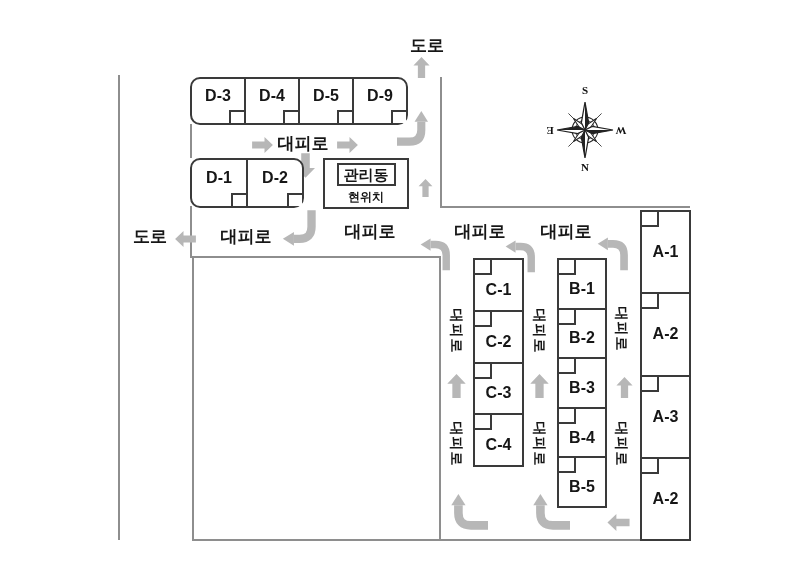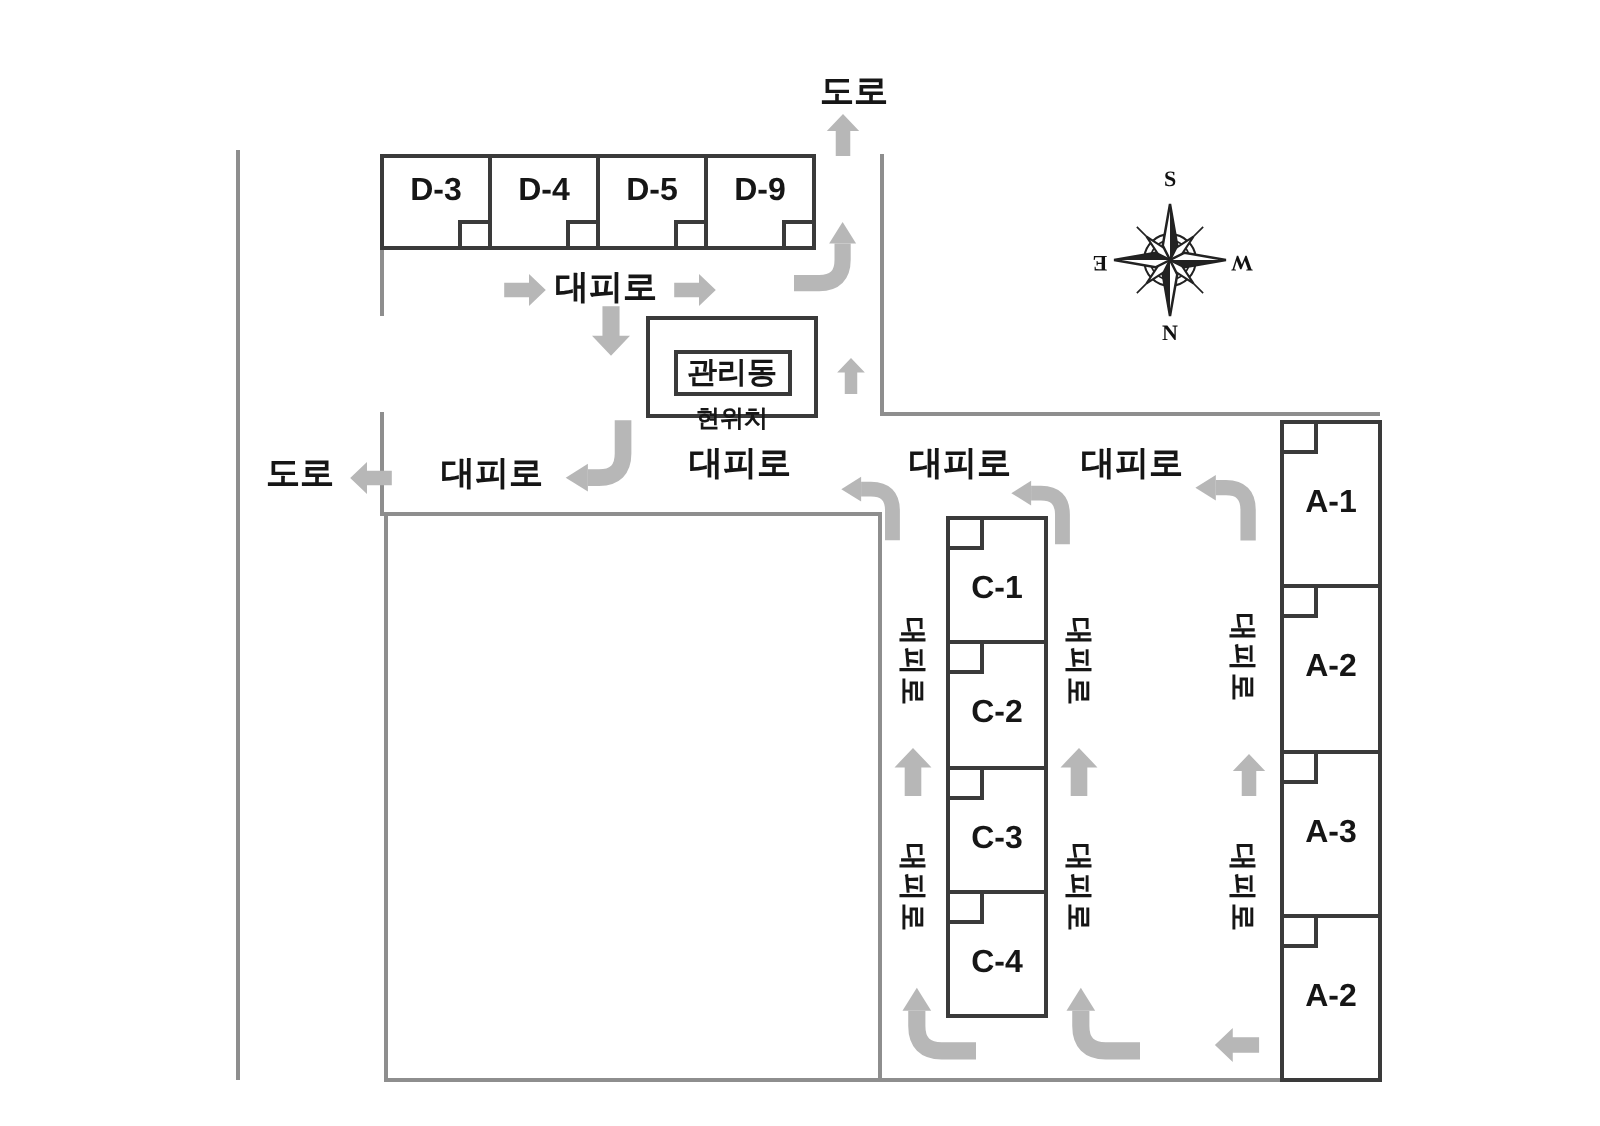--- a/index.html
+++ b/index.html
@@ -11,35 +11,35 @@
     font-family:"Liberation Sans","DejaVu Sans",sans-serif;color:var(--text);padding-left:33px;
   }
   .line{position:absolute;background:var(--wall);}
   .lbl{position:absolute;font-weight:bold;font-size:17px;line-height:20px;text-align:center;white-space:nowrap;color:var(--text);}
   .vlbl{
     position:absolute;width:56px;height:18px;line-height:18px;text-align:center;
     font-weight:bold;font-size:14px;letter-spacing:1px;color:var(--text);
     transform:rotate(90deg);transform-origin:center center;white-space:nowrap;
   }
   .row,.col{position:absolute;border:2px solid var(--unit);display:flex;background:#fff;box-sizing:border-box;}
-  .row{flex-direction:row;}
+  .row{flex-direction:row;border-radius:10px;}
   .col{flex-direction:column;}
   .gray-box{position:absolute;border:2px solid var(--wall);background:#fff;box-sizing:border-box;}
   .cell{flex:1;position:relative;display:flex;align-items:center;justify-content:center;
         font-size:16px;font-weight:600;color:var(--text);box-sizing:border-box;}
   .row .cell + .cell{border-left:2px solid var(--unit);}
   .col .cell + .cell{border-top:2px solid var(--unit);}
   .cell.pb .u-label{margin-bottom:10px;}
   .cell.pt .u-label{margin-top:10px;}
   .sq{position:absolute;background:#fff;border:2px solid var(--unit);box-sizing:border-box;}
   .sq.br{right:0;bottom:0;width:15px;height:13px;border-right:none;border-bottom:none;}
   .sq.tl{left:0;top:0;width:17px;height:15px;border-left:none;border-top:none;}
   .mgmt{position:absolute;border:2px solid var(--unit);background:#fff;box-sizing:border-box;
         display:flex;flex-direction:column;align-items:center;}
-  .mgmt-inner{border:2px solid var(--unit);margin-top:15px;padding:0 5px;font-size:15px;font-weight:bold;line-height:19px;}
+  .mgmt-inner{border:2px solid var(--unit);margin-top:3px;padding:0 5px;font-size:15px;font-weight:bold;line-height:19px;}
   .mgmt-cur{font-size:12px;font-weight:bold;line-height:19px;margin-top:2px;}
   .icon{position:absolute;display:block;}
   .cletter{position:absolute;font-family:"Liberation Serif","DejaVu Serif",serif;
            font-size:11px;font-weight:bold;text-align:center;color:#111;}
   .rot180{transform:rotate(180deg);}
 </style>
 </head>
 <body>
 
 <div class="plan">
@@ -118,20 +118,30 @@
       <use href="#arrRight"></use>
     </svg>
   <div class="lbl" style="left:271px;top:134px;width:64px">대피로</div>
   <svg class="icon" style="left:336px;top:137px" width="23" height="16">
       <use href="#arrRight"></use>
     </svg>
   <svg class="icon" style="left:296px;top:153px" width="19" height="25">
       <use href="#arrDown"></use>
     </svg>
 
+  <div class="row" style="left:190px;top:158px;width:114px;height:50px">
+    <div class="cell pb">
+        <span class="u-label">D-1</span>
+        <span class="sq br"></span>
+      </div>
+    <div class="cell pb">
+        <span class="u-label">D-2</span>
+        <span class="sq br"></span>
+      </div>
+  </div>
 
   <div class="mgmt" style="left:323px;top:158px;width:86px;height:51px">
     <span class="mgmt-inner">관리동</span>
     <span class="mgmt-cur">현위치</span>
   </div>
 
   <div class="lbl" style="left:126px;top:227px;width:48px">도로</div>
   <svg class="icon" style="left:174px;top:231px" width="23" height="16">
       <use href="#arrLeft"></use>
     </svg>
@@ -147,39 +157,61 @@
   <svg class="icon" style="left:504px;top:235px" width="33" height="38">
       <use href="#curveSW"></use>
     </svg>
   <div class="lbl" style="left:534px;top:222px;width:64px">대피로</div>
   <svg class="icon" style="left:596px;top:230px" width="34" height="43">
       <use href="#curveSW"></use>
     </svg>
 
   <div class="gray-box" style="left:192px;top:256px;width:249px;height:285px"></div>
 
-  <div class="col" style="left:473px;top:258px;width:51px;height:251px">
+  <div class="col" style="left:473px;top:258px;width:51px;height:209px">
     <div class="cell pt">
         <span class="u-label">C-1</span>
         <span class="sq tl"></span>
       </div>
     <div class="cell pt">
         <span class="u-label">C-2</span>
         <span class="sq tl"></span>
       </div>
     <div class="cell pt">
         <span class="u-label">C-3</span>
         <span class="sq tl"></span>
       </div>
     <div class="cell pt">
         <span class="u-label">C-4</span>
         <span class="sq tl"></span>
       </div>
   </div>
 
+  <div class="col" style="left:557px;top:258px;width:50px;height:250px">
+    <div class="cell pt">
+        <span class="u-label">B-1</span>
+        <span class="sq tl"></span>
+      </div>
+    <div class="cell pt">
+        <span class="u-label">B-2</span>
+        <span class="sq tl"></span>
+      </div>
+    <div class="cell pt">
+        <span class="u-label">B-3</span>
+        <span class="sq tl"></span>
+      </div>
+    <div class="cell pt">
+        <span class="u-label">B-4</span>
+        <span class="sq tl"></span>
+      </div>
+    <div class="cell pt">
+        <span class="u-label">B-5</span>
+        <span class="sq tl"></span>
+      </div>
+  </div>
 
   <div class="col" style="left:640px;top:210px;width:51px;height:331px">
     <div class="cell">
         <span class="u-label">A-1</span>
         <span class="sq tl"></span>
       </div>
     <div class="cell">
         <span class="u-label">A-2</span>
         <span class="sq tl"></span>
       </div>

